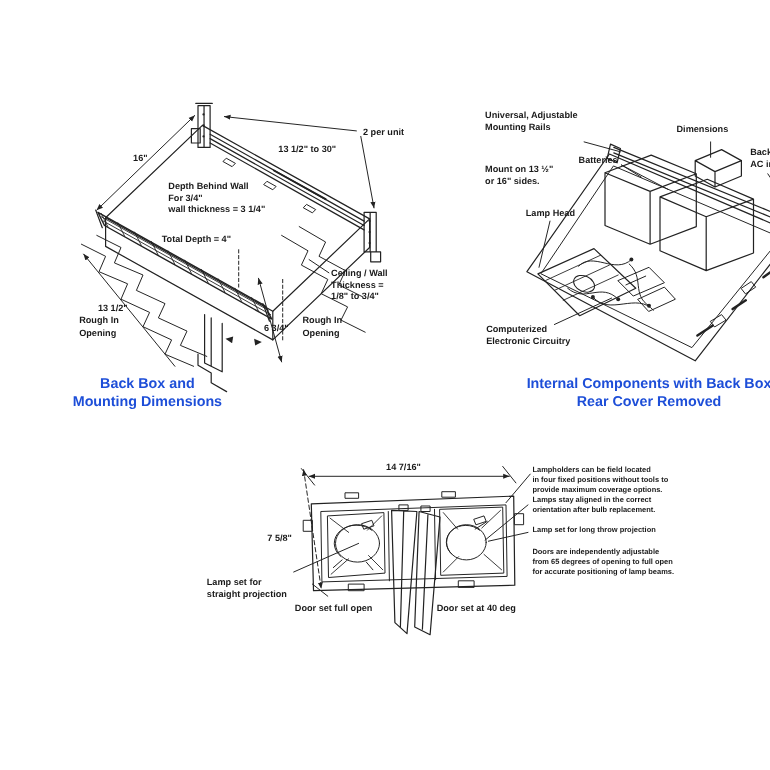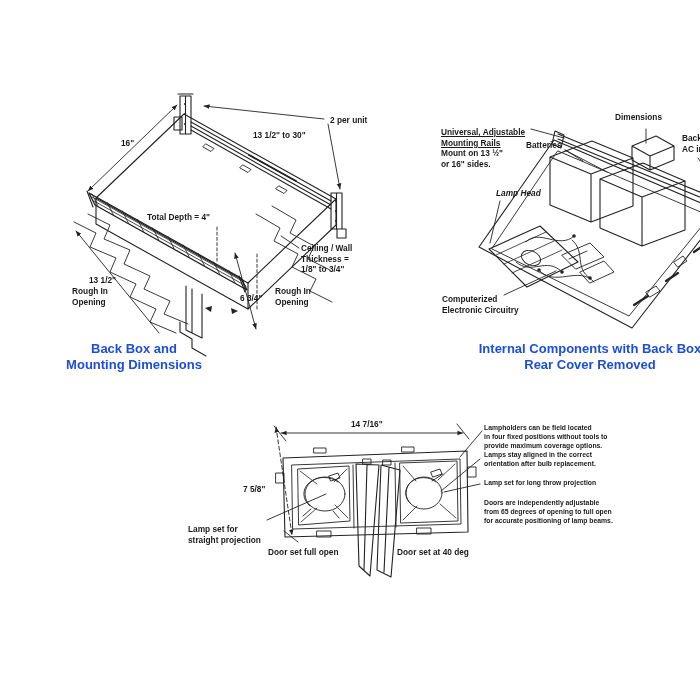--- a/index.html
+++ b/index.html
@@ -158,42 +158,45 @@
       <path stroke-width="0.9" d="M250,531 L264,542"></path>
 
       <path stroke-width="0.9" d="M233,520 L292,494"></path>
       <path stroke-width="0.9" d="M448,431 L426,457 M446,459 L407,491 M446,484 L410,492"></path>
     </g>
   </svg>
 
   <div class="lbl" style="left:296px;top:115px;">2 per unit</div>
   <div class="lbl" style="left:219px;top:130px;">13 1/2" to 30"</div>
   <div class="lbl" style="left:87px;top:138px;">16"</div>
+  <div class="lbl" style="left:119px;top:164px;">Depth Behind Wall
+For 3/4"
+wall thickness = 3 1/4"</div>
   <div class="lbl" style="left:113px;top:212px;">Total Depth = 4"</div>
   <div class="lbl" style="left:267px;top:243px;">Ceiling / Wall
 Thickness =
 1/8" to 3/4"</div>
   <div class="lbl" style="left:55px;top:275px;">13 1/2"</div>
   <div class="lbl" style="left:38px;top:286px;">Rough In
 Opening</div>
   <div class="lbl" style="left:206px;top:293px;">6 3/4"</div>
   <div class="lbl" style="left:241px;top:286px;">Rough In
 Opening</div>
   <div class="cap" style="left:10px;top:341px;width:180px;">Back Box and
 Mounting Dimensions</div>
 
-  <div class="lbl" style="left:407px;top:127px;text-decoration:underline;">Universal, Adjustable
+  <div class="lbl" style="left:407px;top:99px;">Universal, Adjustable
 Mounting Rails</div>
   <div class="lbl" style="left:407px;top:148px;">Mount on 13 ½"
 or 16" sides.</div>
   <div class="lbl" style="left:492px;top:140px;">Batteries</div>
   <div class="lbl" style="left:581px;top:112px;">Dimensions</div>
   <div class="lbl" style="left:648px;top:133px;">Back Box
 AC input</div>
-  <div class="lbl" style="left:462px;top:188px;font-style:italic;">Lamp Head</div>
+  <div class="lbl" style="left:444px;top:188px;">Lamp Head</div>
   <div class="lbl" style="left:408px;top:294px;">Computerized
 Electronic Circuitry</div>
   <div class="cap" style="left:406px;top:341px;width:300px;">Internal Components with Back Box
 Rear Cover Removed</div>
 
   <div class="lbl" style="left:317px;top:419px;">14 7/16"</div>
   <div class="lbl" style="left:209px;top:484px;">7 5/8"</div>
   <div class="lbl" style="left:154px;top:524px;">Lamp set for
 straight projection</div>
   <div class="lbl" style="left:234px;top:547px;text-align:center;">Door set full open</div>

